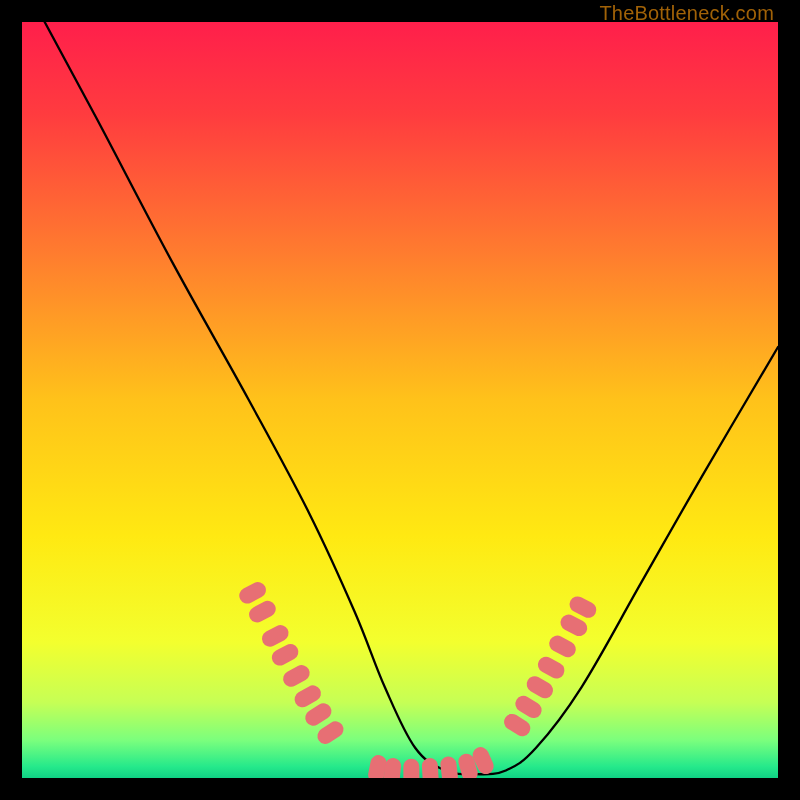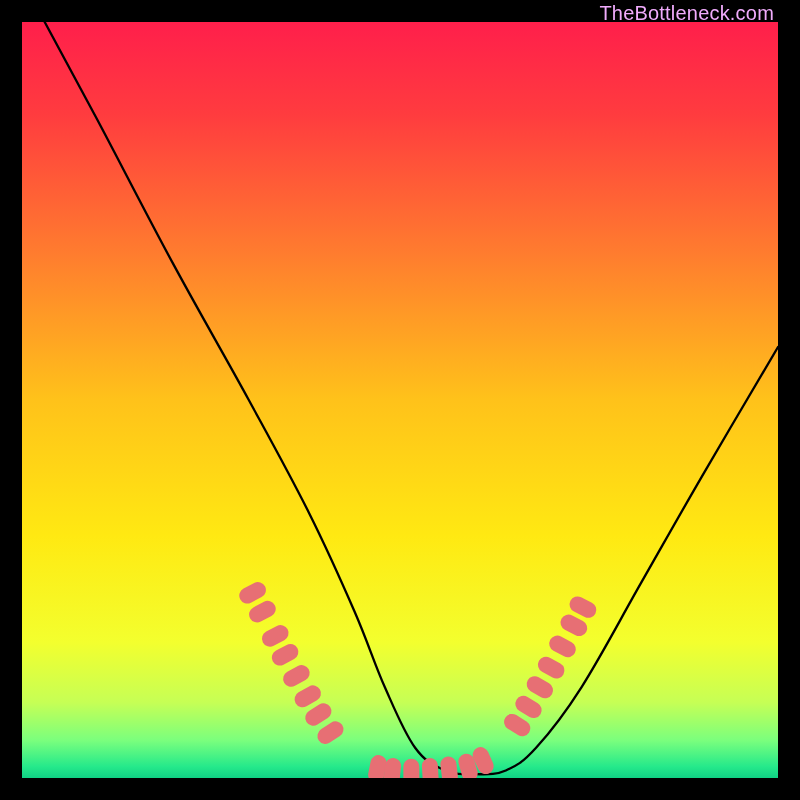--- a/index.html
+++ b/index.html
@@ -23,21 +23,21 @@
     position: absolute;
     left: 0;
     top: 0;
     width: 756px;
     height: 756px;
   }
   .watermark {
     position: absolute;
     top: 2px;
     right: 26px;
-    color: #f0abfc;
+    color: #a16207;
     font-size: 20px;
     font-weight: 500;
     letter-spacing: 0.2px;
     user-select: none;
   }
 </style>
 </head>
 <body>
 
 <div class="watermark">TheBottleneck.com</div>

